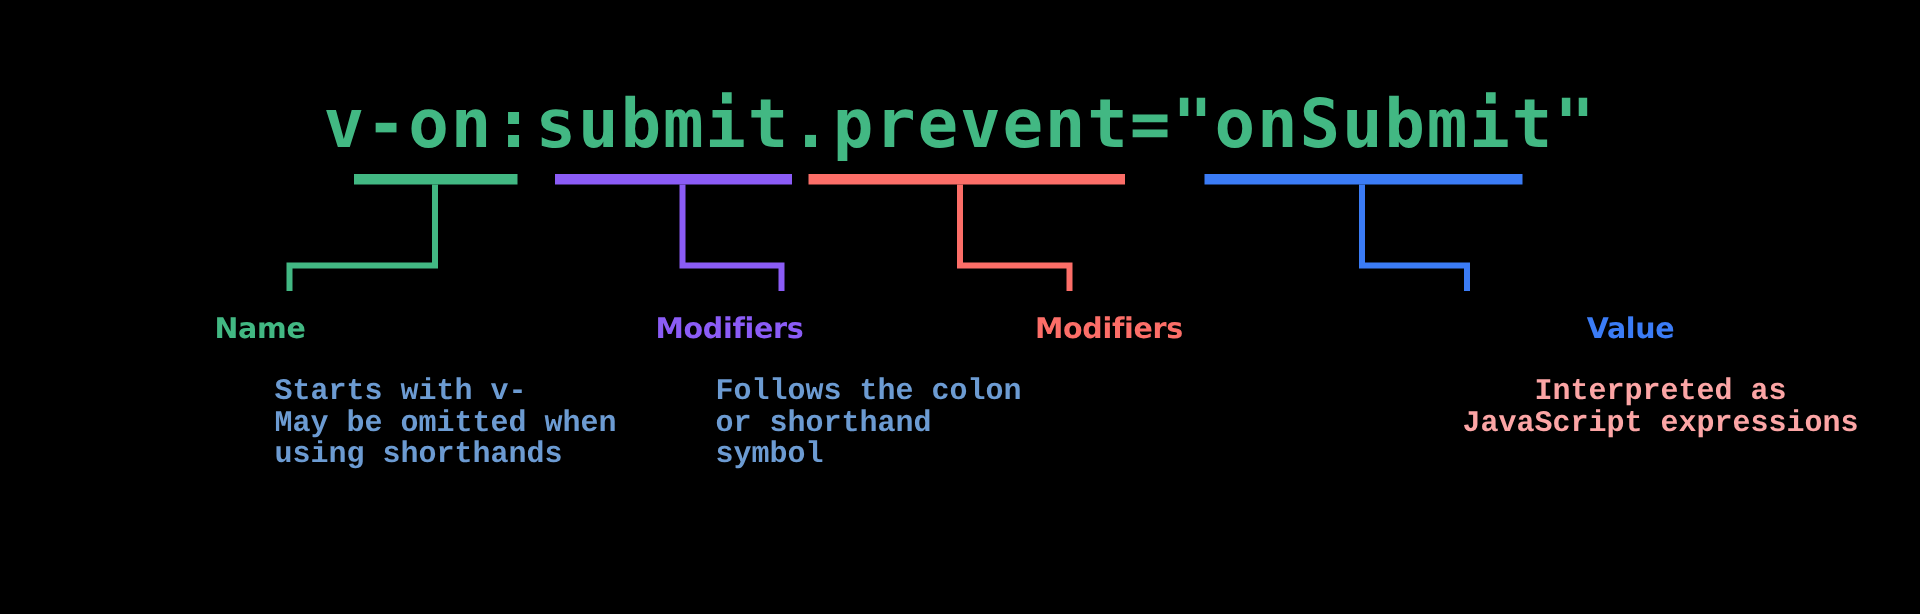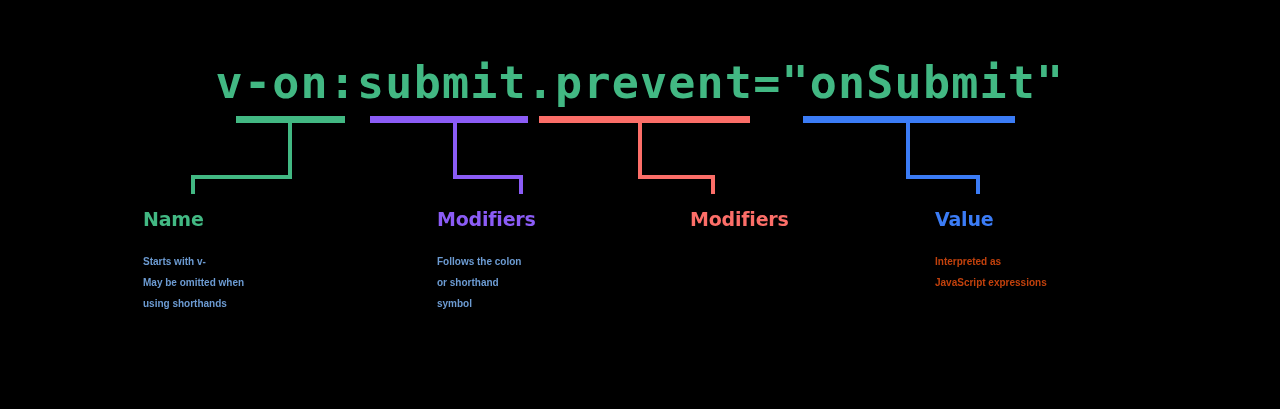--- a/index.html
+++ b/index.html
@@ -57,26 +57,27 @@
   .col-title {
     font-family: "DejaVu Sans", "Liberation Sans", sans-serif;
     font-weight: 700;
     font-size: 19px;
     line-height: 32px;
     letter-spacing: -0.2px;
     margin: 0 0 16px 0;
     white-space: nowrap;
   }
   .col-desc {
-    font-family: Liberation Sans, sans-serif;
+    font-family: Liberation Mono, monospace;
     font-weight: 700;
-    font-size: 10px;
+    font-size: 20px;
     line-height: 21px;
     color: #6c9bd2;
     white-space: pre-line;
+    margin-left: 40px;
   }
 </style>
 </head>
 <body>
 
 <div id="page">
 
   <div id="code-line">v-on:submit.prevent="onSubmit"</div>
 
   <div id="bars">
@@ -102,20 +103,20 @@
       </div>
       <div class="col" style="left: 437px;">
         <div class="col-title" style="color: rgb(139, 92, 246);">Modifiers</div>
         <div class="col-desc" style="color: rgb(108, 155, 210);">Follows the colon
 or shorthand
 symbol</div>
       </div>
       <div class="col" style="left: 690px;">
         <div class="col-title" style="color: rgb(252, 110, 104);">Modifiers</div>
       </div>
-      <div class="col" style="left: 935px;">
+      <div class="col" style="left: 935px; text-align: center;">
         <div class="col-title" style="color: rgb(59, 124, 246);">Value</div>
-        <div class="col-desc" style="color: #c2410c;">Interpreted as
+        <div class="col-desc" style="color: #fca5a5;">Interpreted as
 JavaScript expressions</div>
       </div>
     </div>
 
 </div>
 
 </body></html>

